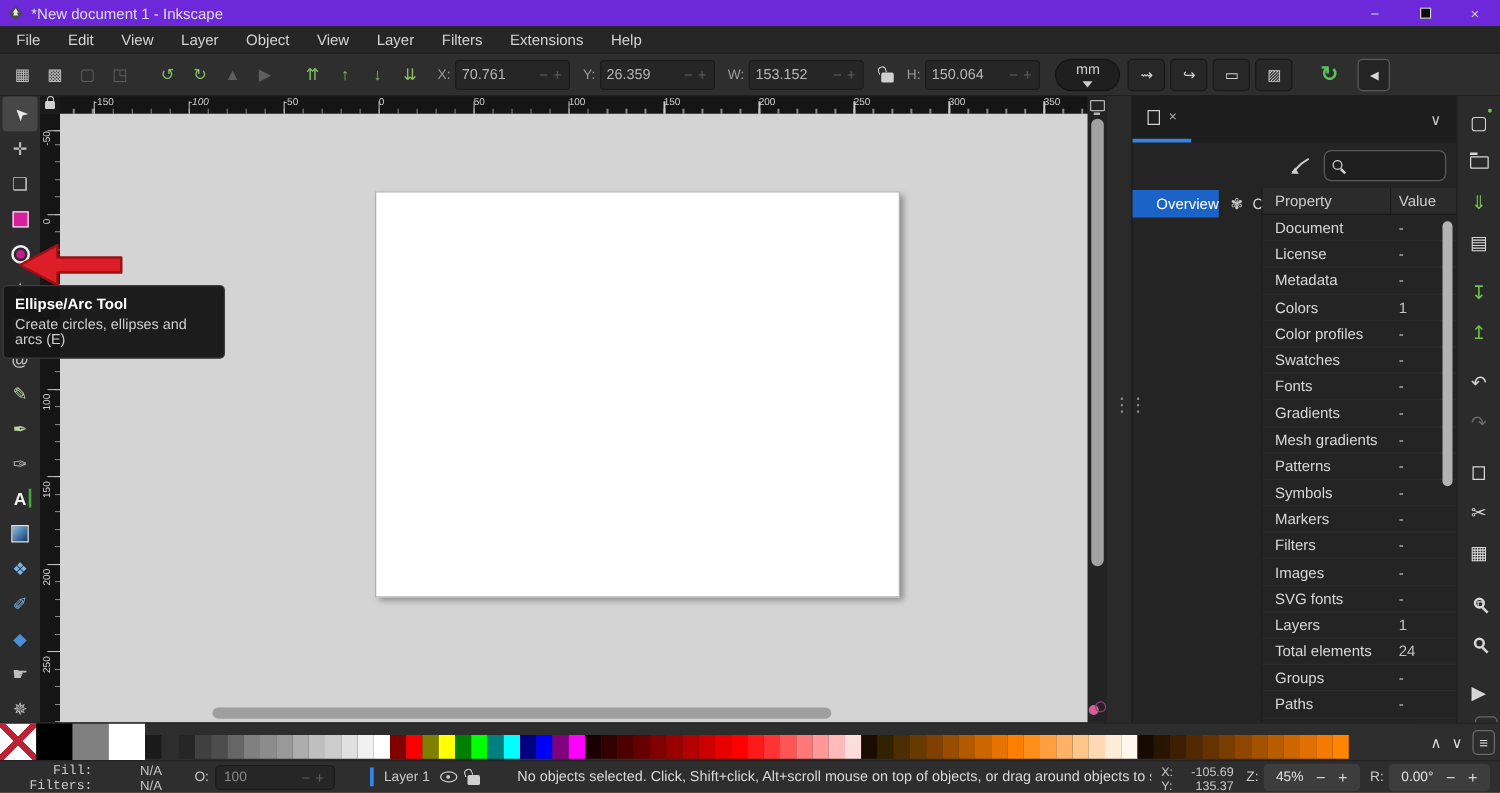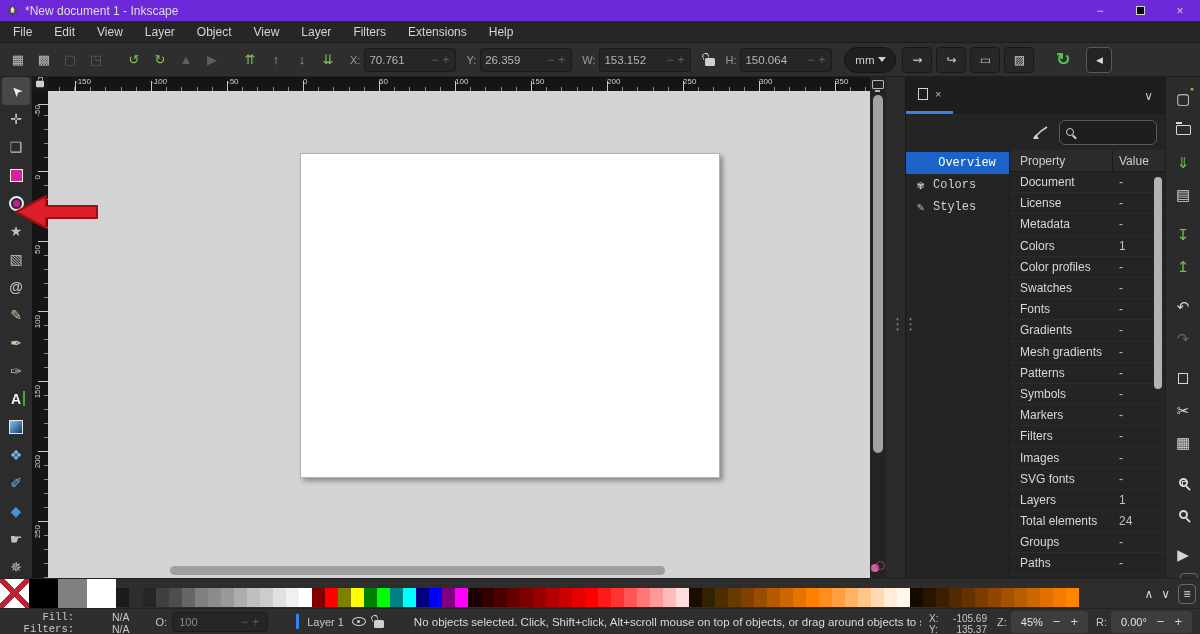--- a/index.html
+++ b/index.html
@@ -25,21 +25,21 @@
   .tbtn { width:24px; height:24px; display:flex; align-items:center; justify-content:center; border-radius:3px; }
   .tbtn .g { color:#bdbdbd; font-size:13px; line-height:1; }
   .tbtn.dim .g { color:#5e5e5e; }
   .tbtn.green .g { color:#84bf62; }
   .tbtn.sep { width:10px; visibility:hidden; }
   .fieldgrp { display:flex; align-items:center; gap:4px; margin-left:8px; }
   .flabel { color:#9a9a9a; font-size:11px; }
   .fbox { width:92px; height:24px; background:#262626; border:1px solid #1b1b1b; border-radius:3px; display:flex; align-items:center; padding:0 4px; }
   .fbox .fval { flex:1; color:#b6b6b6; font-size:11.5px; }
   .spin { color:#5f5f5f; font-size:12px; padding:0 2px; }
-  .units { margin-left:10px; height:26px; width:52px; background:#1f1f1f; border:1px solid #141414; border-radius:13px; display:flex; align-items:center; justify-content:center; gap:3px; color:#cfcfcf; font-size:11.5px; }
+  .units { margin-left:10px; height:26px; width:52px; background:#1f1f1f; border:1px solid #141414; border-radius:13px; display:flex; align-items:center; justify-content:center; gap:3px; color:#cfcfcf; font-size:11.5px;flex-direction:column; }
   .caret-down { width:0; height:0; border-left:4px solid transparent; border-right:4px solid transparent; border-top:5px solid #cfcfcf; }
   .toggbtn { width:30px; height:26px; background:#272727; border:1px solid #191919; border-radius:4px; display:flex; align-items:center; justify-content:center; color:#cfcfcf; font-size:12px; margin-left:4px; }
   .snapbtn { margin-left:14px; width:26px; height:26px; display:flex; align-items:center; justify-content:center; color:#58c257; font-size:17px; font-weight:bold; }
   .collapsebtn { margin-left:8px; width:26px; height:26px; border:1px solid #5a5a5a; border-radius:4px; background:#242424; display:flex; align-items:center; justify-content:center; color:#d8d8d8; font-size:9px; }
 
   
   .main { flex:1; display:flex; min-height:0; position:relative; }
 
   .toolbox { width:32px; background:#2c2c2c; display:flex; flex-direction:column; align-items:center; overflow:hidden; flex:none; }
   .tool { width:28px; height:28px; flex:none; display:flex; align-items:center; justify-content:center; border-radius:3px; margin-top:0; }
@@ -90,21 +90,21 @@
   .icon-pages { width:10px; height:12px; border:1.5px solid #d0d0d0; position:relative; background:#1d1d1d; }
   .icon-pages:before { content:""; position:absolute; left:2px; top:-4px; width:10px; height:12px; border:1.5px solid #8a8a8a; z-index:-1; }
   .tabclose { color:#b8b8b8; font-size:11px; }
   .tab-chevron { margin-left:auto; margin-right:12px; color:#c8c8c8; font-size:12px; }
   .searchrow { height:36px; display:flex; align-items:center; justify-content:flex-end; gap:10px; padding-right:8px; flex:none; }
   .icon-broom { display:flex; }
   .searchbox { width:98px; height:25px; border:1px solid #5a5a5a; border-radius:6px; background:#1e1e1e; display:flex; align-items:center; padding-left:6px; gap:5px; }
   .icon-mag { width:8px; height:8px; border:1.7px solid #cfcfcf; border-radius:50%; position:relative; flex:none; }
   .icon-mag:after { content:""; position:absolute; right:-4px; bottom:-3px; width:5px; height:1.8px; background:#cfcfcf; transform:rotate(45deg); }
   .panel-content { flex:1; display:flex; min-height:0; }
-  .nav { width:103px; display:flex; flex-direction:column; padding-top:2px;font-family:Liberation Mono, monospace; }
+  .nav { width:103px; display:flex; flex-direction:row; padding-top:2px; }
   .nav-item { height:22px; display:flex; align-items:center; gap:6px; padding-left:8px; color:#d2d2d2; font-size:12px; }
   .nav-item .ng { width:13px; font-size:12px; color:#c4c4c4; text-align:center; }
   .nav-item.selected { background:#1c63c8; color:#ffffff; justify-content:center; padding-left:0; }
   .ptable { flex:1; border-left:1px solid #1b1b1b; display:flex; flex-direction:column; position:relative; overflow:hidden; }
   .phead { height:22px; display:flex; align-items:center; background:#2b2b2b; border-bottom:1px solid #1b1b1b; color:#cdcdcd; font-size:12px; flex:none; }
   .phead .hname { flex:1; padding-left:10px; border-right:1px solid #1b1b1b; height:100%; display:flex; align-items:center; }
   .phead .hval { width:52px; padding-left:6px; }
   .prow { height:21.2px; display:flex; align-items:center; border-bottom:1px solid #2c2c2c; flex:none; }
   .prow .pname { flex:1; padding-left:10px; color:#d8d8d8; font-size:12px; }
   .prow .pval { width:52px; padding-left:6px; color:#c2c2c2; font-size:12px; }
@@ -809,18 +809,22 @@
     <span class="zr-group">
       <span>R:</span>
       <span class="zr-box">
         <span>0.00°</span>
         <span class="sp">−</span>
         <span class="sp">+</span>
       </span>
     </span>
   </div>
 
+  <div class="tooltip">
+    <div class="tt-title">Ellipse/Arc Tool</div>
+    <div class="tt-body">Create circles, ellipses and arcs (E)</div>
+  </div>
 
   <svg class="red-arrow" width="88" height="40" viewBox="0 0 88 40">
     <polygon points="85,14 34,14 34,4 4,20 34,36 34,26 85,26" fill="#dd1d28" stroke="#9e0f14" stroke-width="2" stroke-linejoin="round"></polygon>
   </svg>
 
 </div>
 
 </body></html>

